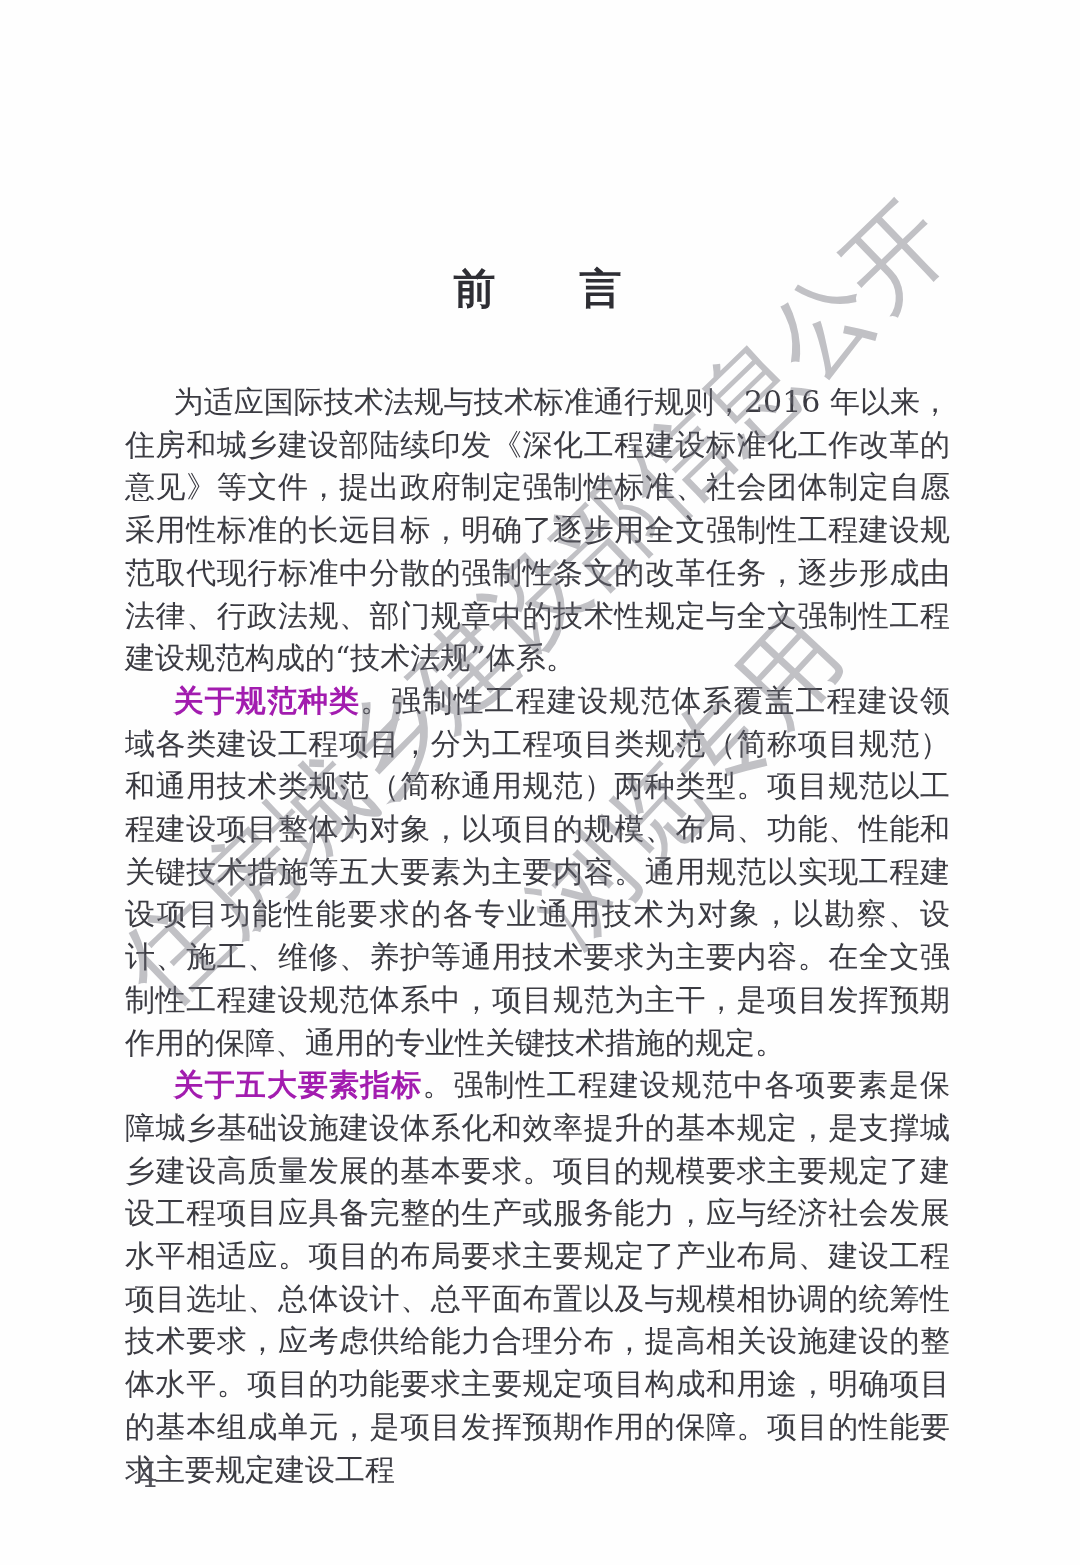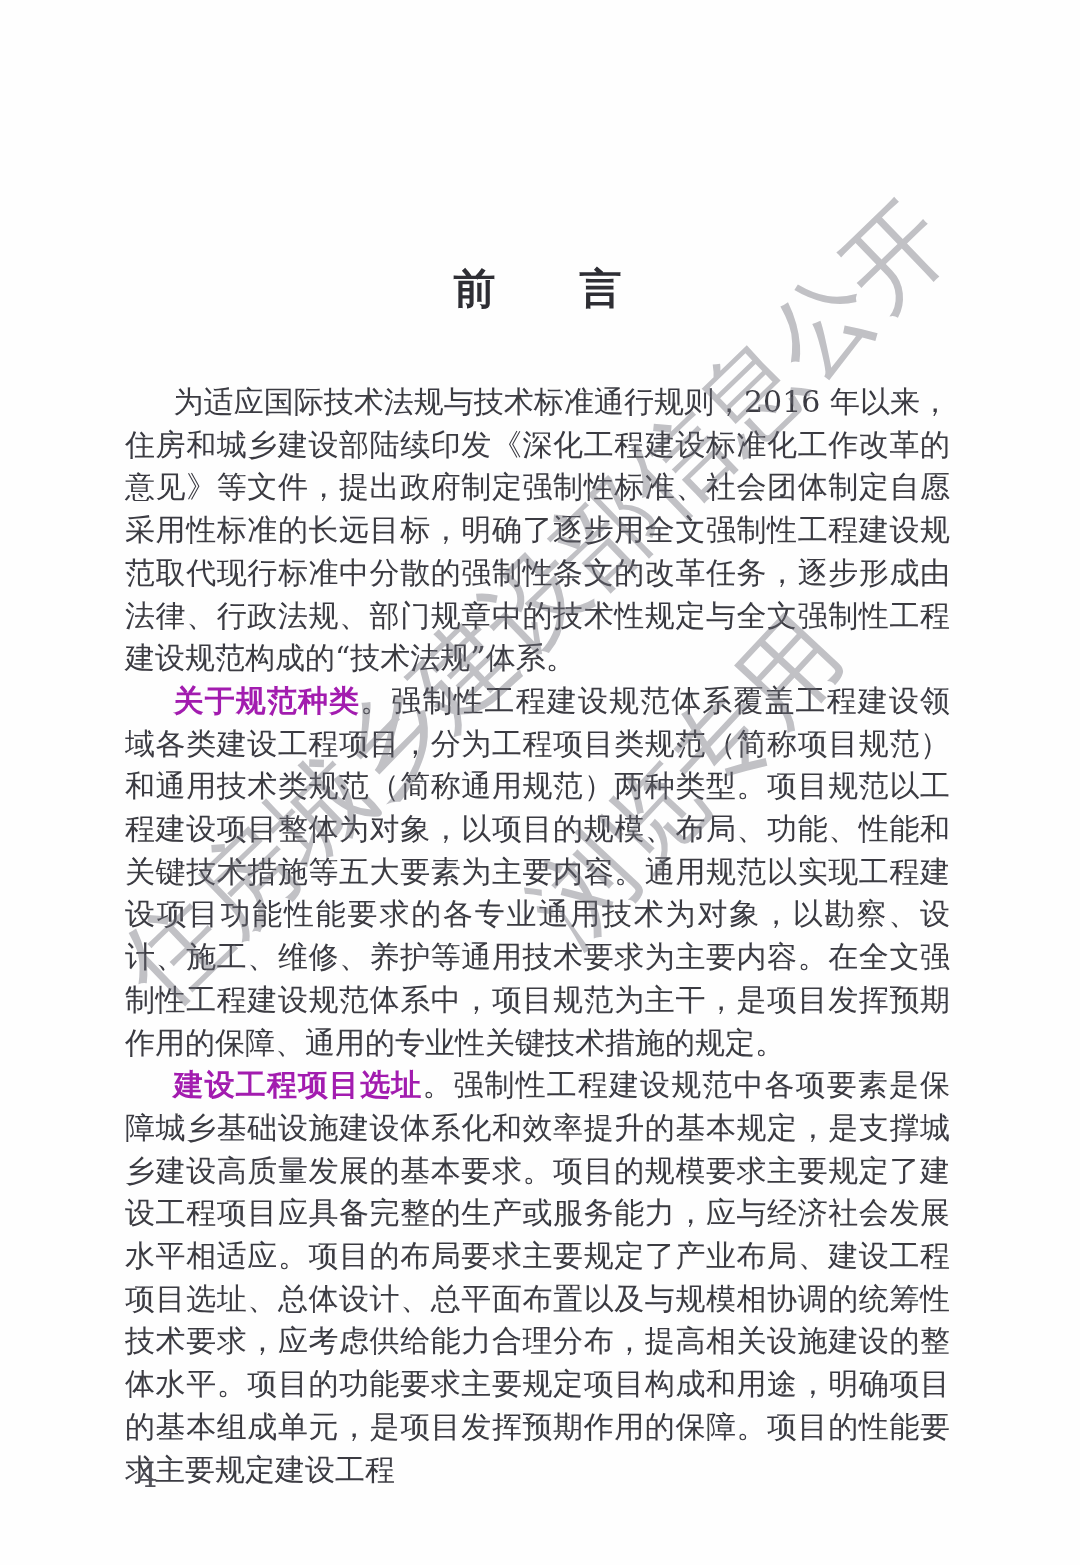--- a/index.html
+++ b/index.html
@@ -83,21 +83,21 @@
 <div class="page">
 
   <h1 class="doc-title">前言</h1>
 
   <div class="doc-body">
 
     <p class="para"><strong class="lead"></strong><span>为适应国际技术法规与技术标准通行规则，2016 年以来，住房和城乡建设部陆续印发《深化工程建设标准化工作改革的意见》等文件，提出政府制定强制性标准、社会团体制定自愿采用性标准的长远目标，明确了逐步用全文强制性工程建设规范取代现行标准中分散的强制性条文的改革任务，逐步形成由法律、行政法规、部门规章中的技术性规定与全文强制性工程建设规范构成的“技术法规”体系。</span></p>
 
     <p class="para"><strong class="lead">关于规范种类</strong><span>。强制性工程建设规范体系覆盖工程建设领域各类建设工程项目，分为工程项目类规范（简称项目规范）和通用技术类规范（简称通用规范）两种类型。项目规范以工程建设项目整体为对象，以项目的规模、布局、功能、性能和关键技术措施等五大要素为主要内容。通用规范以实现工程建设项目功能性能要求的各专业通用技术为对象，以勘察、设计、施工、维修、养护等通用技术要求为主要内容。在全文强制性工程建设规范体系中，项目规范为主干，是项目发挥预期作用的保障、通用的专业性关键技术措施的规定。</span></p>
 
-    <p class="para"><strong class="lead">建设工程项目选址</strong><span>。强制性工程建设规范中各项要素是保障城乡基础设施建设体系化和效率提升的基本规定，是支撑城乡建设高质量发展的基本要求。项目的规模要求主要规定了建设工程项目应具备完整的生产或服务能力，应与经济社会发展水平相适应。项目的布局要求主要规定了产业布局、建设工程项目选址、总体设计、总平面布置以及与规模相协调的统筹性技术要求，应考虑供给能力合理分布，提高相关设施建设的整体水平。项目的功能要求主要规定项目构成和用途，明确项目的基本组成单元，是项目发挥预期作用的保障。项目的性能要求主要规定建设工程</span></p>
+    <p class="para"><strong class="lead">关于五大要素指标</strong><span>。强制性工程建设规范中各项要素是保障城乡基础设施建设体系化和效率提升的基本规定，是支撑城乡建设高质量发展的基本要求。项目的规模要求主要规定了建设工程项目应具备完整的生产或服务能力，应与经济社会发展水平相适应。项目的布局要求主要规定了产业布局、建设工程项目选址、总体设计、总平面布置以及与规模相协调的统筹性技术要求，应考虑供给能力合理分布，提高相关设施建设的整体水平。项目的功能要求主要规定项目构成和用途，明确项目的基本组成单元，是项目发挥预期作用的保障。项目的性能要求主要规定建设工程</span></p>
 
   </div>
 
   <div class="watermark wm1" style="color: rgb(110, 110, 120);">住房城乡建设部信息公开</div>
 
   <div class="watermark wm2" style="color: rgb(110, 110, 120);">浏览专用</div>
 
   <div class="page-number">4</div>
 
 </div>

